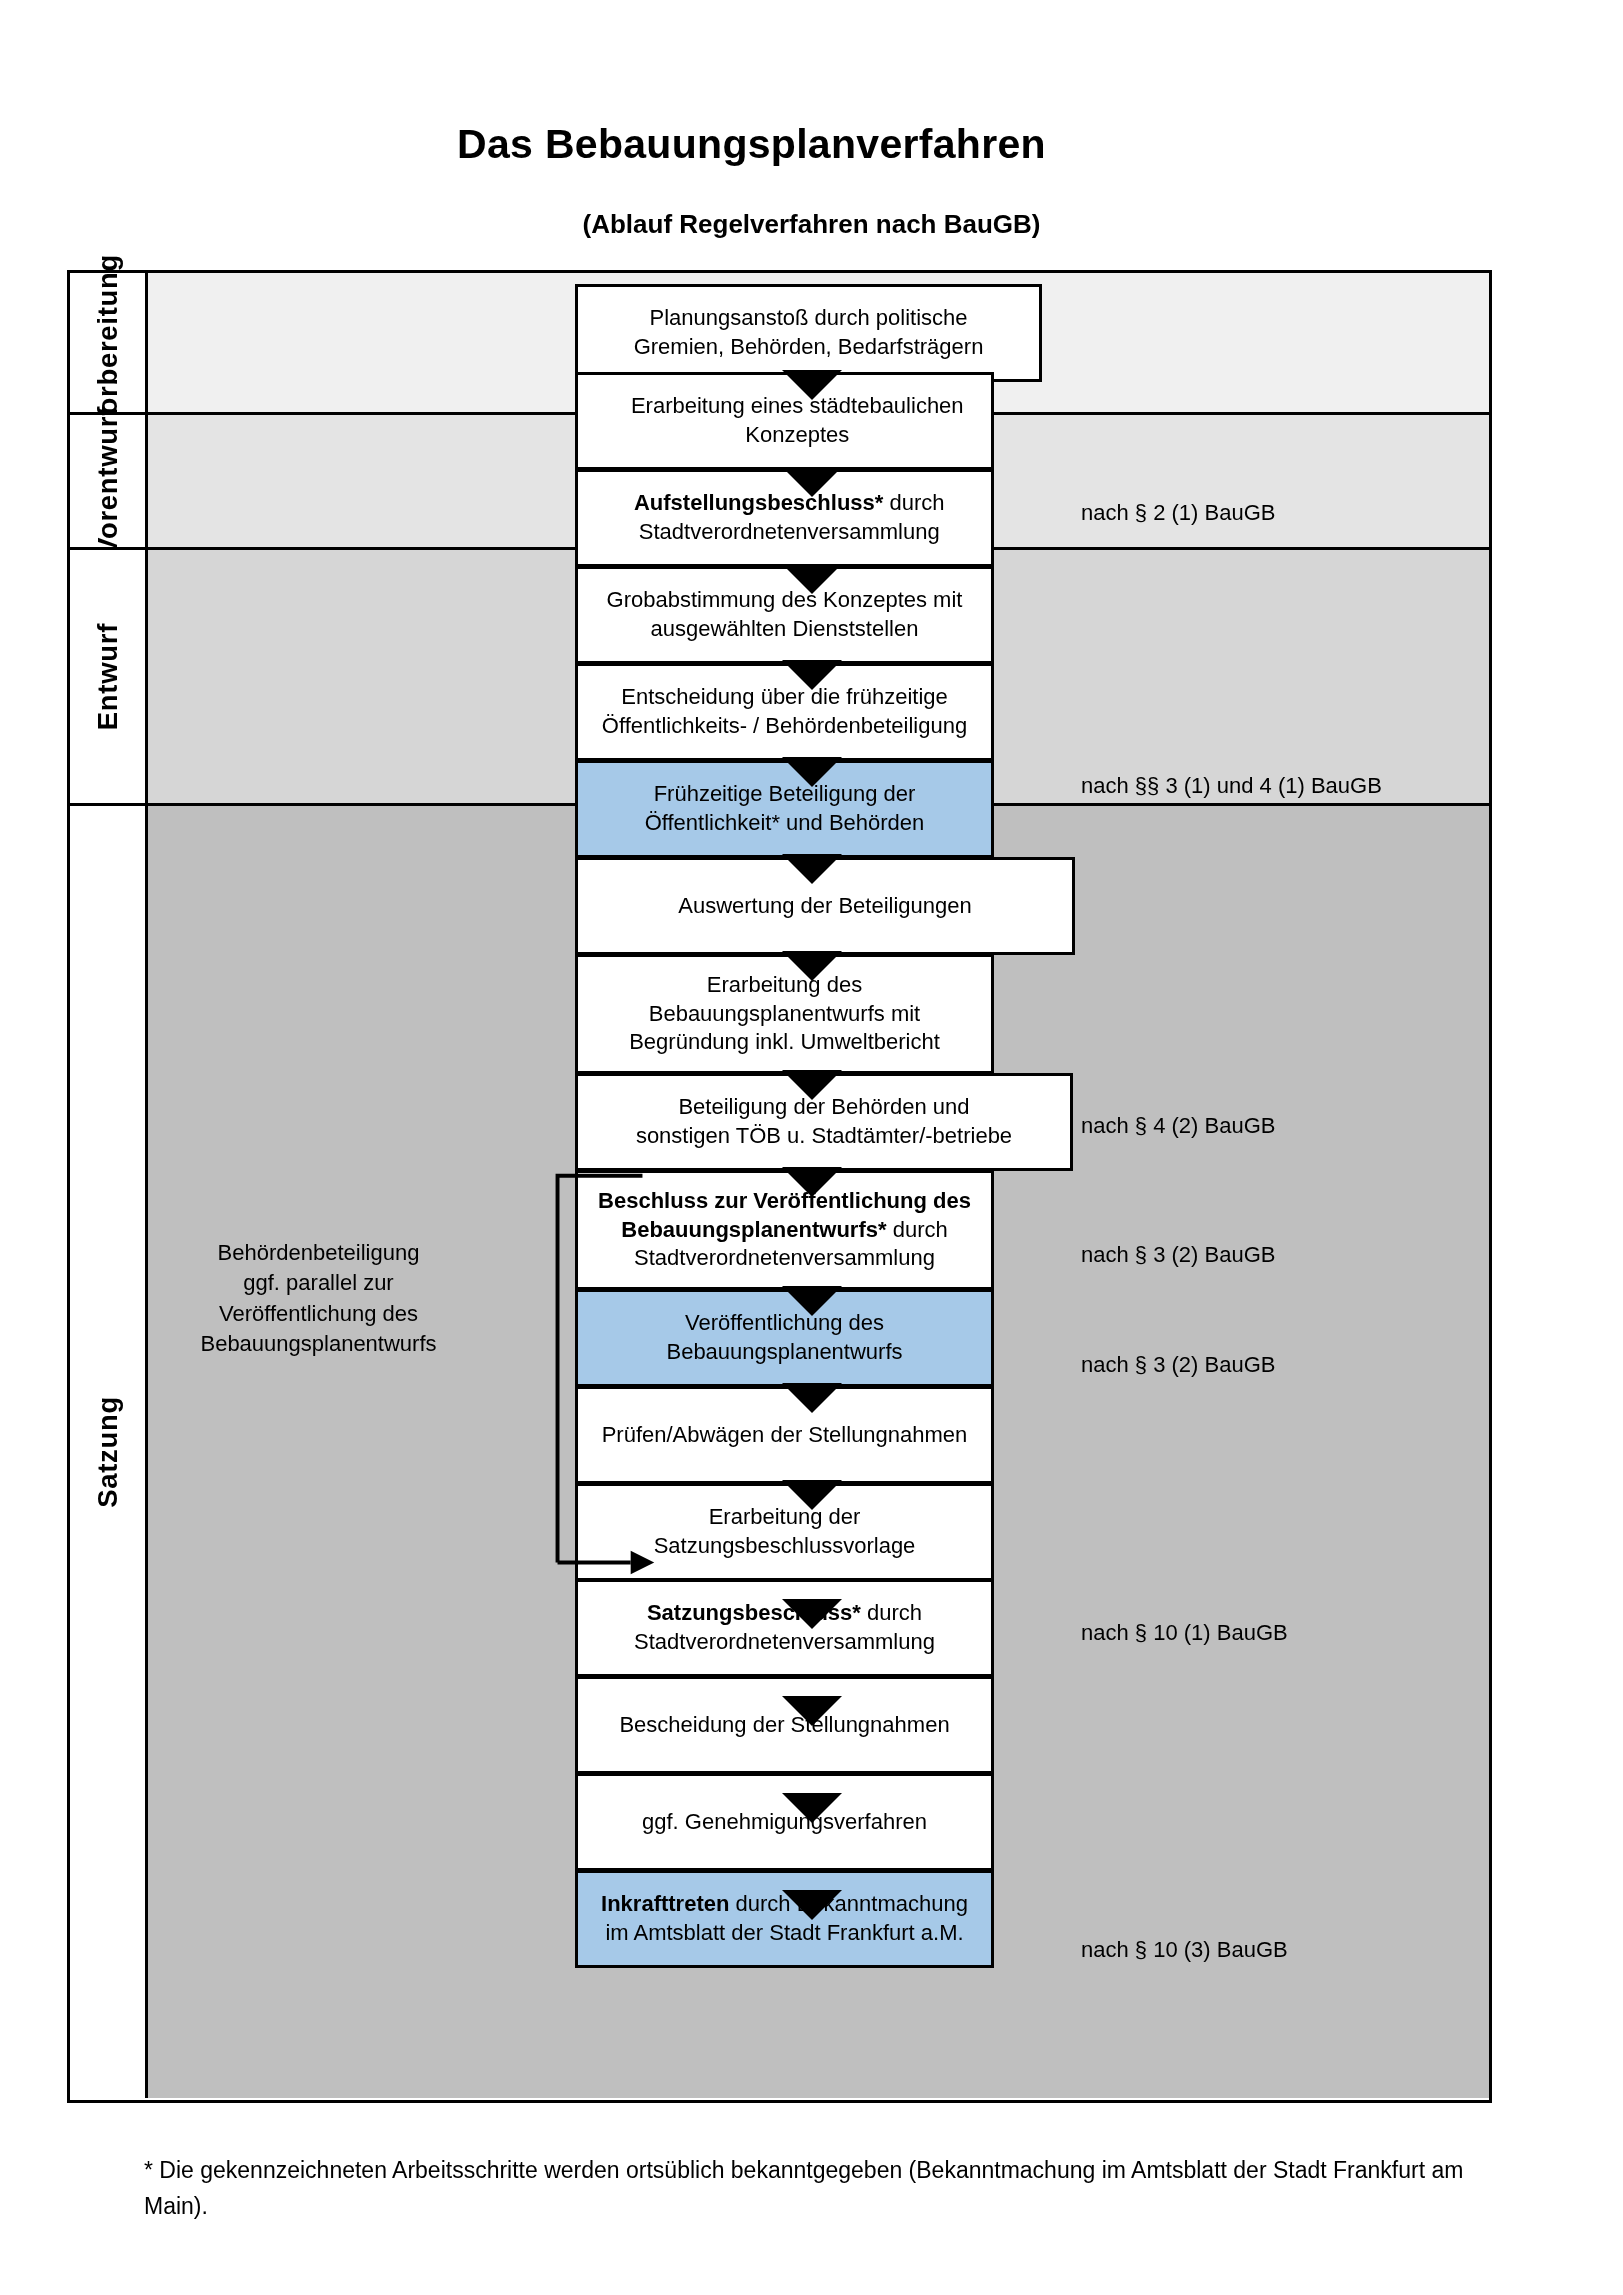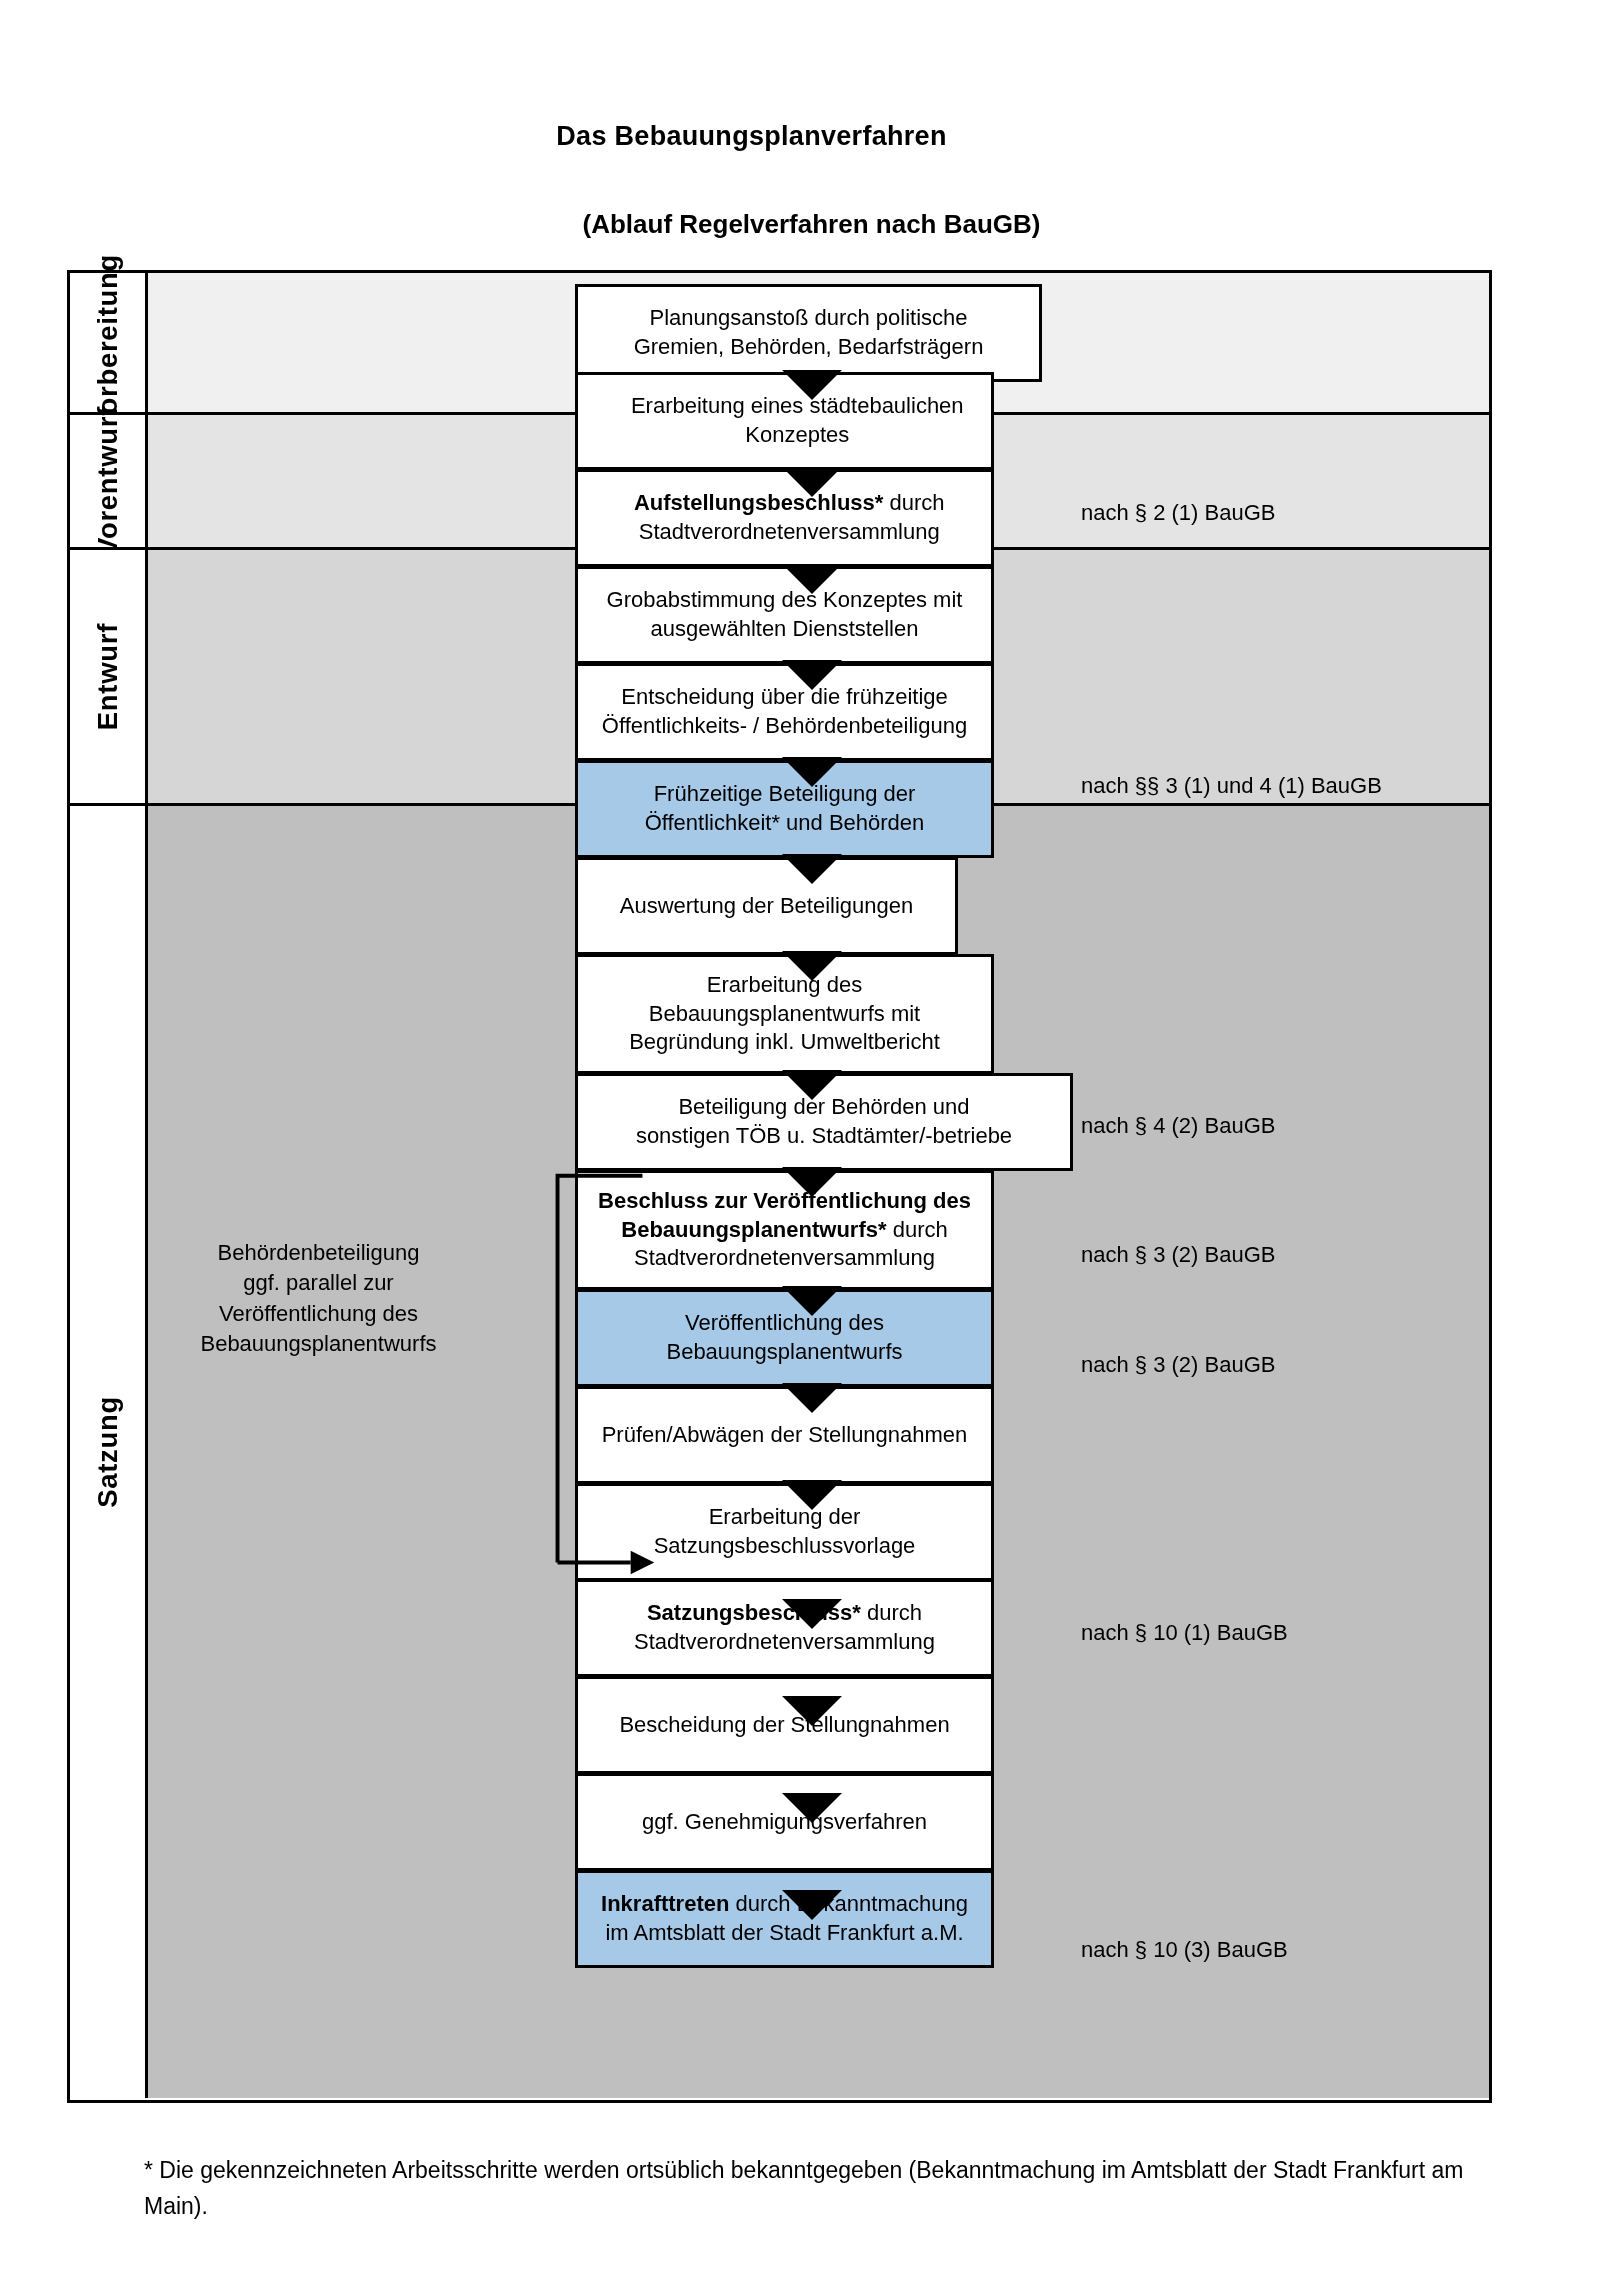--- a/index.html
+++ b/index.html
@@ -20,21 +20,21 @@
     height: 2295px;
     background: #ffffff;
   }
 
   
   .title {
     position: absolute;
     left: 0; top: 121px;
     width: 1503px;
     text-align: center;
-    font-size: 27px;
+    font-size: 41px;
     font-weight: bold;
     letter-spacing: 0.3px;
   }
   .subtitle {
     position: absolute;
     left: 0; top: 209px;
     width: 1623px;
     text-align: center;
     font-size: 26px;
     font-weight: bold;
@@ -234,21 +234,21 @@
       </div>
     </div>
 
     <div class="fbox blue bold-all" style="left:505px; top:487px; width:419px; height:98px;">
       <div>
         <div>Frühzeitige Beteiligung der</div>
         <div>Öffentlichkeit* und Behörden</div>
       </div>
     </div>
 
-    <div class="fbox" style="left:505px; top:584px; width:383px; height:98px;">
+    <div class="fbox" style="left:505px; top:584px; width:500px; height:98px;">
       <div>
         <div>Auswertung der Beteiligungen</div>
       </div>
     </div>
 
     <div class="fbox" style="left:505px; top:681px; width:419px; height:120px;">
       <div>
         <div>Erarbeitung des</div>
         <div>Bebauungsplanentwurfs mit</div>
         <div>Begründung inkl. Umweltbericht</div>

